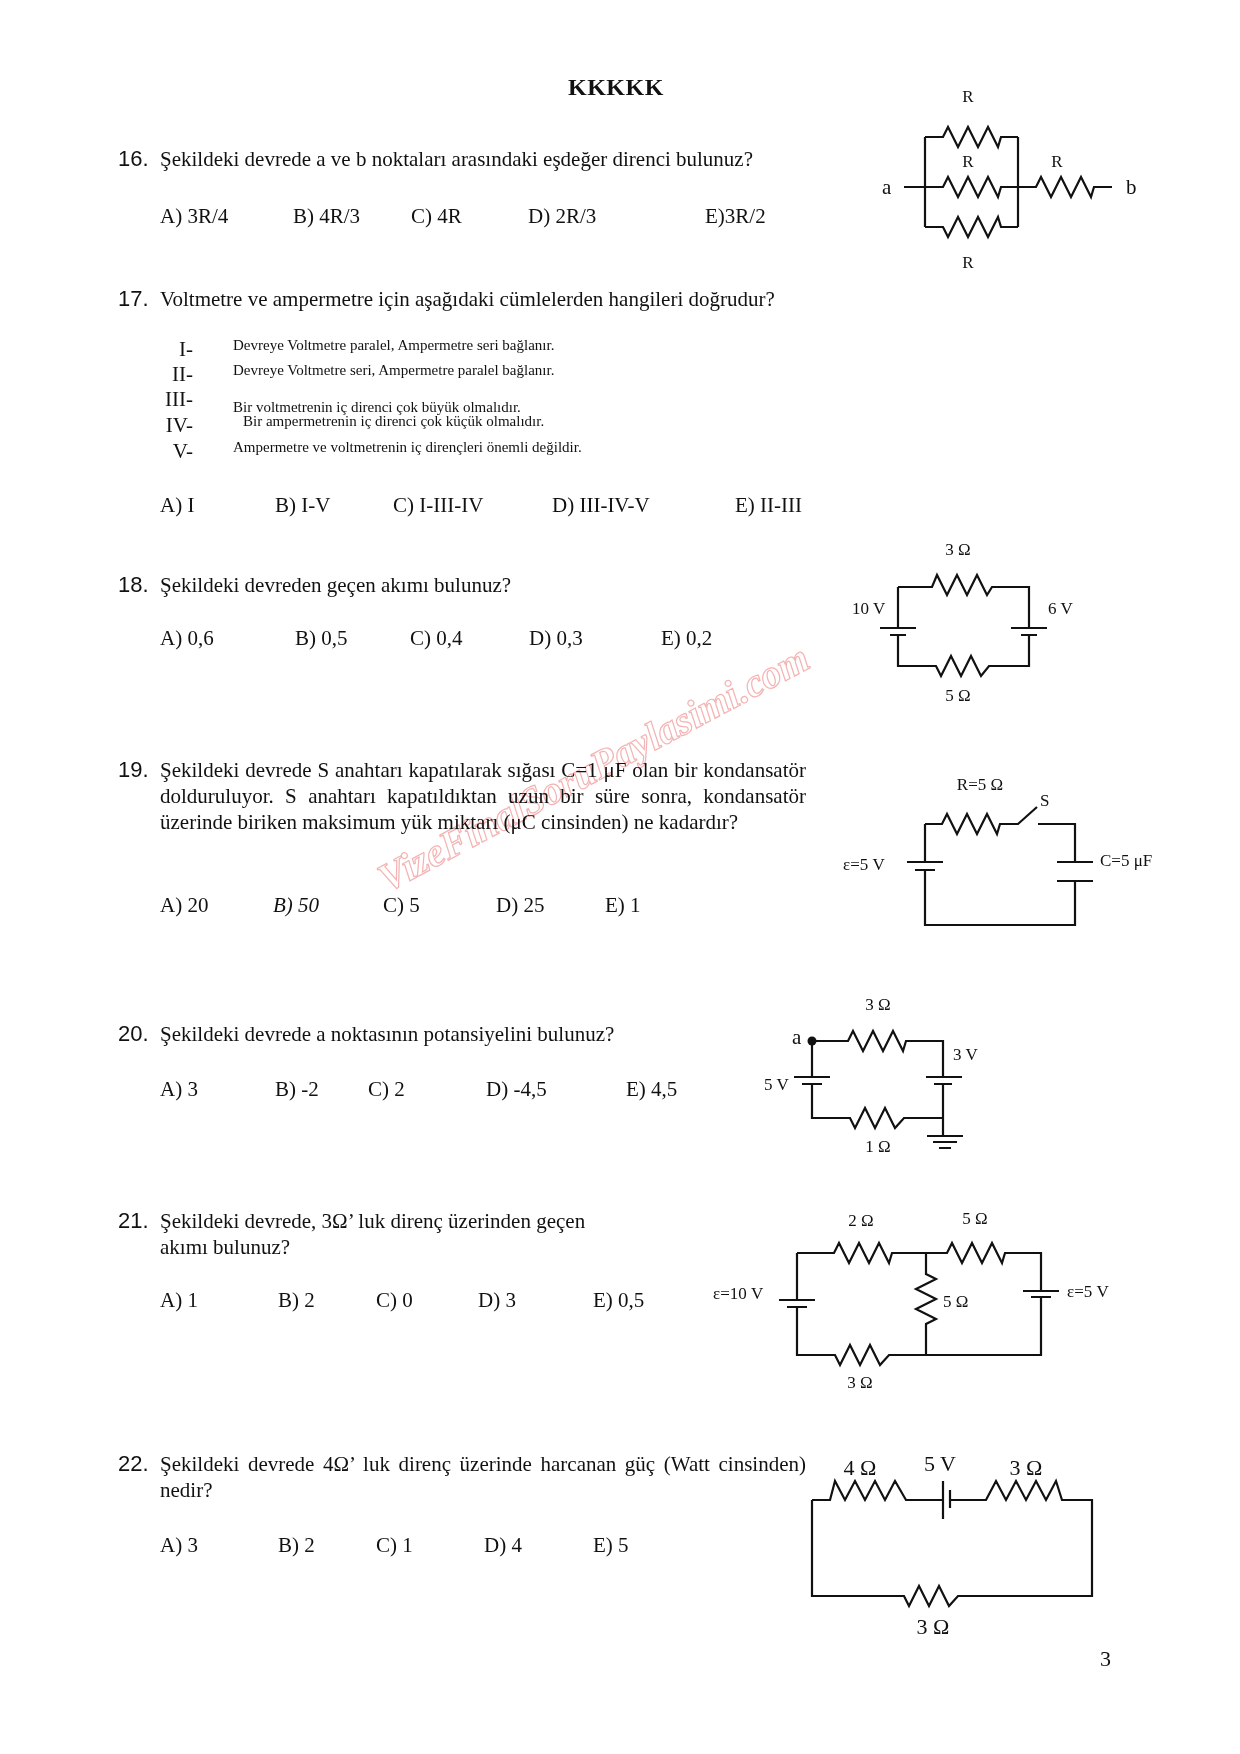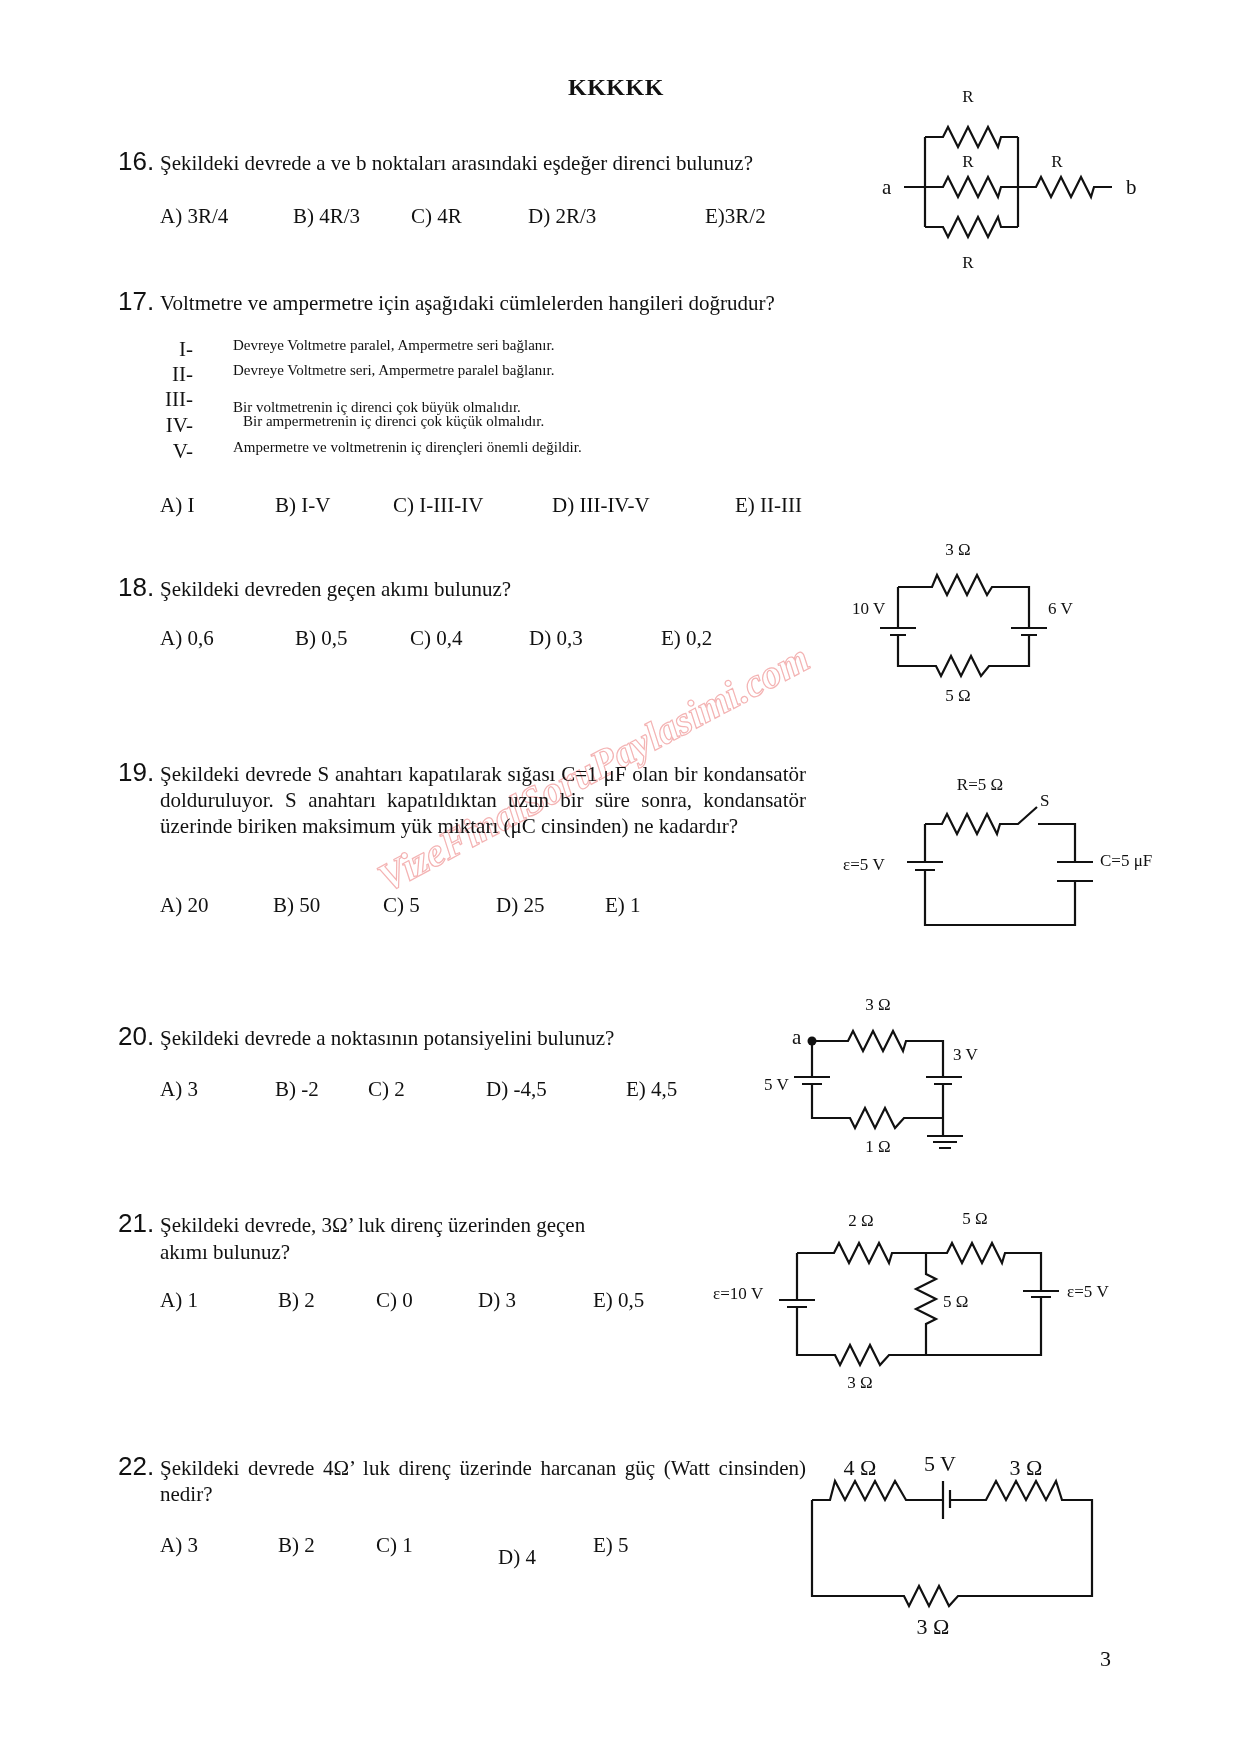--- a/index.html
+++ b/index.html
@@ -2,21 +2,21 @@
 <html><head>
 <meta charset="utf-8">
 <style>
   html, body { margin: 0; padding: 0; background: #ffffff; }
   body { width: 1240px; height: 1754px; position: relative; overflow: hidden;
          font-family: "Liberation Serif", serif; color: #111; }
   .abs { position: absolute; }
   .title { left: 568px; top: 74px; font-size: 24px; font-weight: bold; letter-spacing: 0.5px; }
   .q { position: absolute; left: 118px; }
   .q .row { display: flex; align-items: baseline; }
-  .q .num { width: 42px; flex: none; font-family: "Liberation Sans", sans-serif; font-size: 26px; }
+  .q .num { width: 42px; flex: none; font-family: "Liberation Sans", sans-serif; font-size: 22px; }
   .q .txt { font-size: 21px; line-height: 26px; }
   .justify { text-align: justify; text-align-last: left; }
   .opt { position: absolute; font-size: 21px; }
   .stmt-label { position: absolute; font-size: 21px; text-align: right; width: 50px; }
   .stmt-text { position: absolute; font-size: 15px; }
   svg text { font-family: "Liberation Serif", serif; fill: #111; }
   .wire { stroke: #111; stroke-width: 2.2; fill: none; }
   .watermark { position: absolute; left: 370px; top: 860px; transform: rotate(-28deg); transform-origin: left top;
                font-family: "Liberation Serif", serif; font-weight: bold; font-style: italic; font-size: 40px;
                color: transparent; -webkit-text-stroke: 1.2px #f2a6a6; opacity: 0.85; white-space: nowrap; }
@@ -97,21 +97,21 @@
   <text x="198" y="79" font-size="17">6 V</text>
 </svg>
 
 <div class="q" style="top:757px; width:688px;">
   <div class="row">
     <span class="num">19.</span>
     <span class="txt justify" style="width:646px;">Şekildeki devrede S anahtarı kapatılarak sığası C=1 μF olan bir kondansatör dolduruluyor. S anahtarı kapatıldıktan uzun bir süre sonra, kondansatör üzerinde biriken maksimum yük miktarı (μC cinsinden) ne kadardır?</span>
   </div>
 </div>
 <div class="opt" style="left:160px; top:893px;">A) 20</div>
-<div class="opt" style="left:273px; top:893px;">B) 50</div>
+<div class="opt" style="left:273px; top:893px;font-style:italic;">B) 50</div>
 <div class="opt" style="left:383px; top:893px;">C) 5</div>
 <div class="opt" style="left:496px; top:893px;">D) 25</div>
 <div class="opt" style="left:605px; top:893px;">E) 1</div>
 
 <svg class="abs" style="left:840px; top:770px;" width="340" height="170">
   <path class="wire" d="M85 54 V92 M85 54 H102 L107 44 L117 64 L127 44 L137 64 L147 44 L157 64 L160 54 H178 L197 37 M198 54 H235 V92 M85 100 V155 H235 V111"></path>
   <path class="wire" d="M67 92 H103 M75 100 H95"></path>
   <path class="wire" d="M217 92 H253 M217 111 H253"></path>
   <text x="140" y="20" font-size="17" text-anchor="middle">R=5 Ω</text>
   <text x="200" y="36" font-size="17">S</text>
@@ -172,21 +172,21 @@
 
 <div class="q" style="top:1451px; width:688px;">
   <div class="row">
     <span class="num">22.</span>
     <span class="txt justify" style="width:646px;">Şekildeki devrede 4Ω’ luk direnç üzerinde harcanan güç (Watt cinsinden) nedir?</span>
   </div>
 </div>
 <div class="opt" style="left:160px; top:1533px;">A) 3</div>
 <div class="opt" style="left:278px; top:1533px;">B) 2</div>
 <div class="opt" style="left:376px; top:1533px;">C) 1</div>
-<div class="opt" style="left:498px; top:1533px;margin-top:12px;">D) 4</div>
+<div class="opt" style="left:484px; top:1533px;">D) 4</div>
 <div class="opt" style="left:593px; top:1533px;">E) 5</div>
 
 <svg class="abs" style="left:790px; top:1430px;" width="340" height="210">
   <path class="wire" d="M22 70 V166 H114 L119 176 L129 156 L139 176 L149 156 L159 176 L168 166 H302 V70 H272 L266 51 L256 70 L246 51 L236 70 L226 51 L216 70 L206 51 L196 70 H160 M22 70 H40 L45 51 L55 70 L65 51 L75 70 L85 51 L95 70 L105 51 L116 70 H153"></path>
   <path class="wire" d="M153 51 V89 M160 60 V78"></path>
   <text x="70" y="45" font-size="22" text-anchor="middle">4 Ω</text>
   <text x="150" y="41" font-size="22" text-anchor="middle">5 V</text>
   <text x="236" y="45" font-size="22" text-anchor="middle">3 Ω</text>
   <text x="143" y="204" font-size="22" text-anchor="middle">3 Ω</text>
 </svg>

